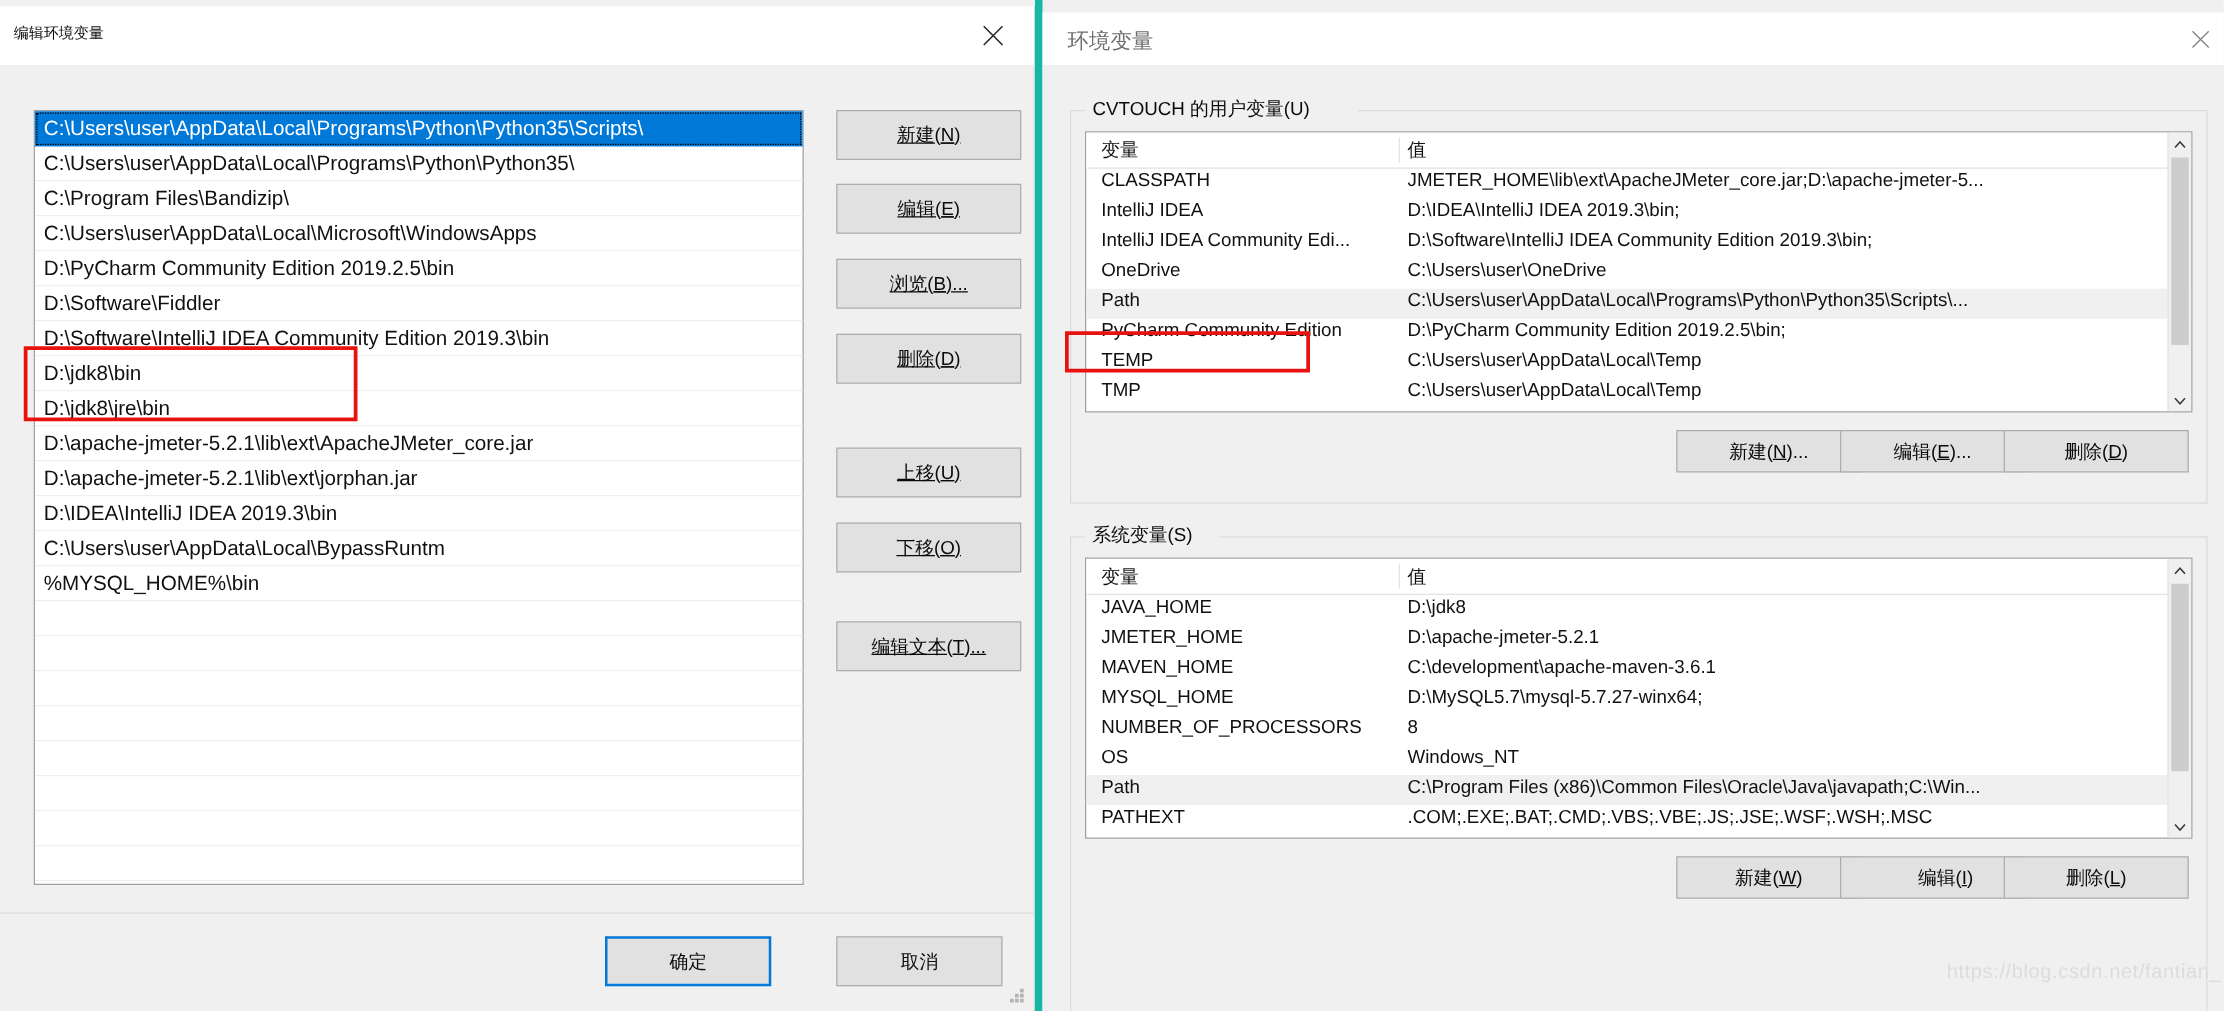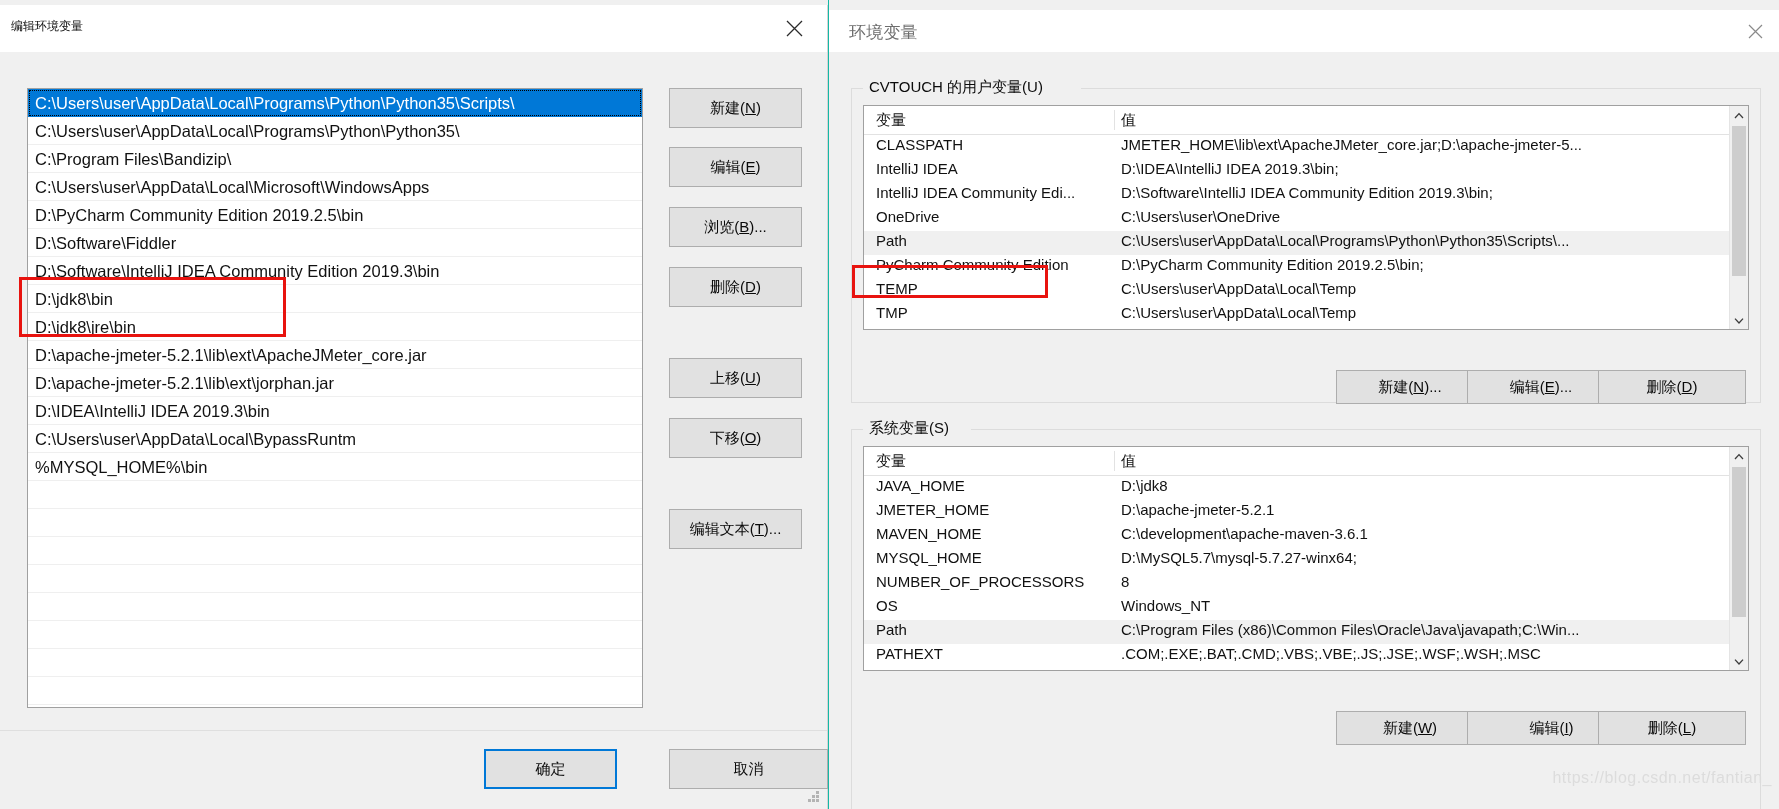--- a/index.html
+++ b/index.html
@@ -17,21 +17,21 @@
   .tray-strip {
     position: absolute; top: 0; left: 828px; width: 951px; height: 10px;
     background: #ffffff;
   }
   .tray-icon { position: absolute; top: 0px; height: 10px; border-radius: 2px; }
 
   
   .env-window {
     position: absolute; left: 828px; top: 0; width: 951px; height: 809px;
     background: #f0f0f0;
-    border-left: 1px solid #14b8a6;
+    border-left: 6px solid #14b8a6;
   }
   .env-titlebar {
     position: absolute; top: 10px; left: 0; width: 951px; height: 42px;
     background: #ffffff;
   }
   .env-title {
     position: absolute; left: 20px; top: 11px;
     font-size: 17px; color: #6d6d6d; letter-spacing: .2px;
   }
   .env-close {
@@ -104,21 +104,21 @@
   .btn {
     background: #e1e1e1; border: 1px solid #adadad;
     font-size: 15px; color: #0a0a0a;
     display: flex; align-items: center; justify-content: center;
     font-family: "Liberation Sans", "DejaVu Sans", sans-serif;
     white-space: nowrap; user-select: none;
   }
   .btn .ul { text-decoration: underline; }
   .btn.default { border: 2px solid #0078d7; background:#e1e1e1;align-items:center; }
 
-  .env-btn { position: absolute; width: 148px; height: 34px; margin-top: 26px; }
+  .env-btn { position: absolute; width: 148px; height: 34px; }
 
   
   .watermark {
     position: absolute; right: 8px; bottom: 22px;
     font-size: 16px; color: #dcdcdc; letter-spacing: .5px;
     font-family: "Liberation Sans", sans-serif;
     pointer-events: none;
   }
 
   
@@ -150,21 +150,21 @@
     font-size: 16.5px; color: #111; padding-left: 7px;
     white-space: nowrap; overflow: hidden;
   }
   .path-row.selected {
     background: #0078d7; color: #ffffff;
     outline: 1px dotted #000; outline-offset: -2px;
     border-bottom: 1px solid #0078d7;
   }
   .path-row.blank { color: transparent; }
 
-  .edit-btn { position: absolute; left: 669px; width: 133px; height: 40px; }
+  .edit-btn { position: absolute; left: 669px; width: 148px; height: 40px; text-decoration: underline; }
 
   
   .redbox {
     position: absolute; border: 3px solid #e8130f; pointer-events: none;
   }
 
   .ok-row { position: absolute; left: 0; top: 725px; width: 827px; height: 79px; background:#f0f0f0; border-top:1px solid #dfdfdf;}
   .grip { position:absolute; right:7px; bottom:6px; width:12px; height:12px; }
   .grip i { position:absolute; width:3px; height:3px; background:#b4b4b4; }
 </style>
@@ -394,30 +394,30 @@
         </div>
         <div class="btn edit-btn" style="top: 262px;">
           <span>删除(<span class="ul">D</span>)</span>
         </div>
         <div class="btn edit-btn" style="top: 353px;">
           <span>上移(<span class="ul">U</span>)</span>
         </div>
         <div class="btn edit-btn" style="top: 413px;">
           <span>下移(<span class="ul">O</span>)</span>
         </div>
-        <div class="btn edit-btn" style="top: 504px;">
+        <div class="btn edit-btn" style="top: 492px;">
           <span>编辑文本(<span class="ul">T</span>)...</span>
         </div>
       </div>
 
     <div class="ok-row">
       <div class="btn default" style="position:absolute; left:484px; top:18px; width:133px; height:40px;">
         <span>确定</span>
       </div>
-      <div class="btn" style="position:absolute; left:669px; top:18px; width:159px; height:40px;">
+      <div class="btn" style="position:absolute; left:669px; top:18px; width:133px; height:40px;">
         <span>取消</span>
       </div>
       <div class="grip">
         <i style="left:8px;top:0;"></i>
           <i style="left:4px;top:4px;"></i>
           <i style="left:8px;top:4px;"></i>
         <i style="left:0px;top:8px;"></i>
           <i style="left:4px;top:8px;"></i>
           <i style="left:8px;top:8px;"></i>
       </div>

